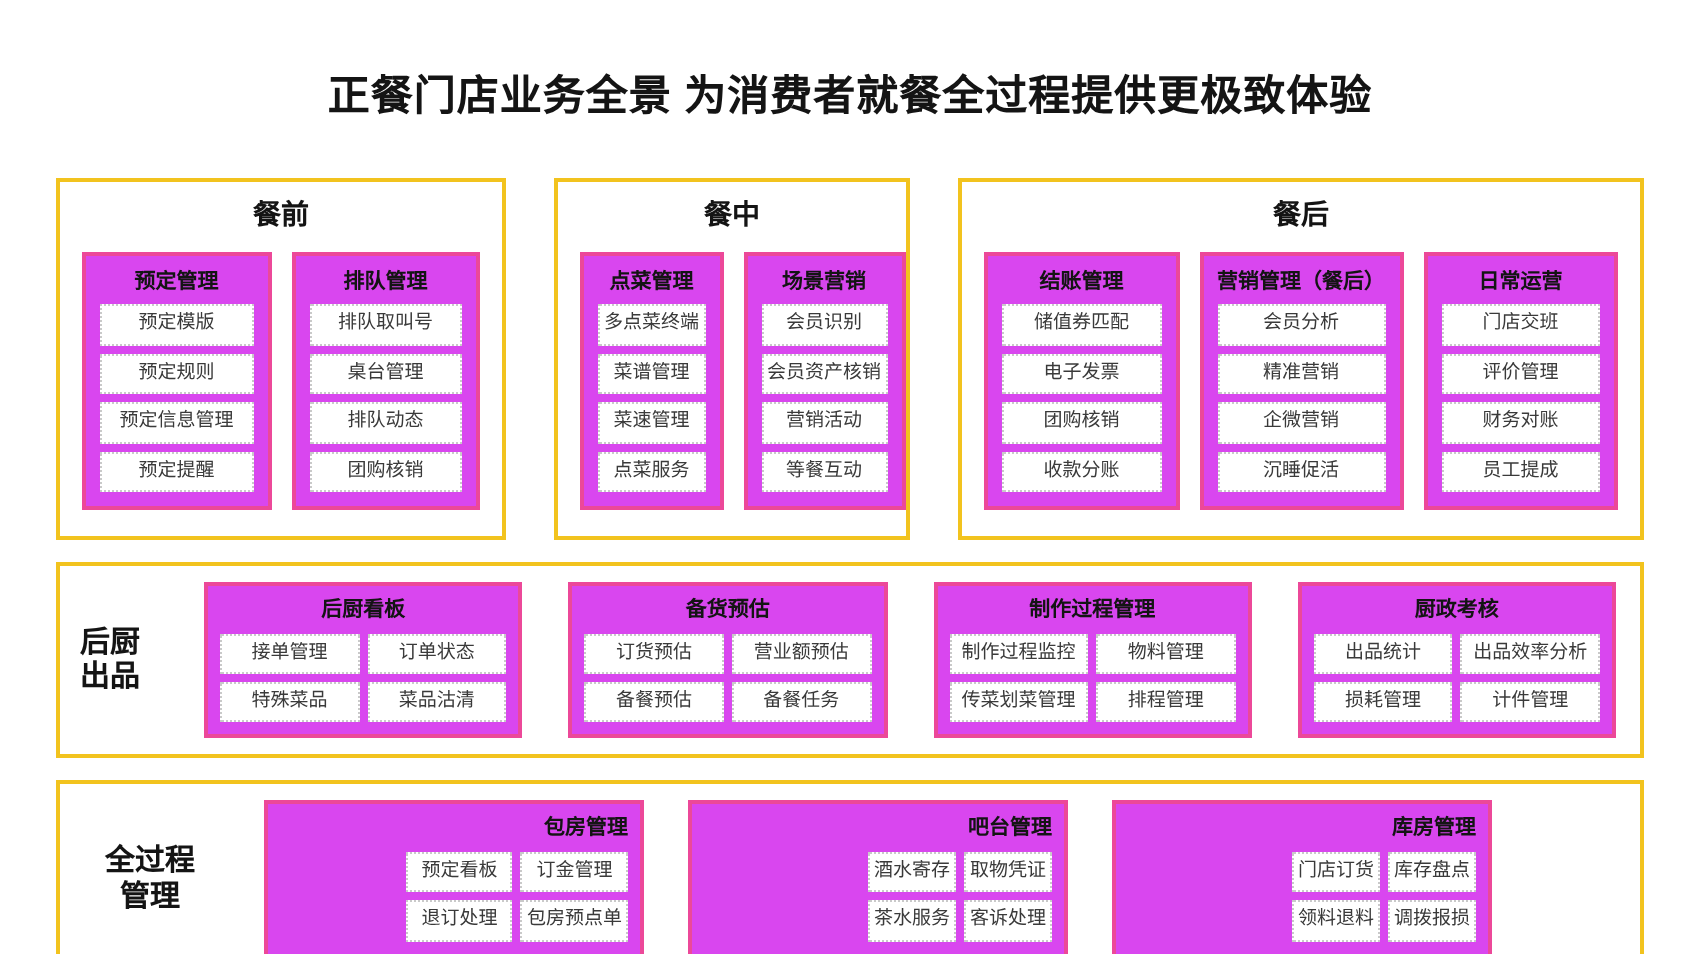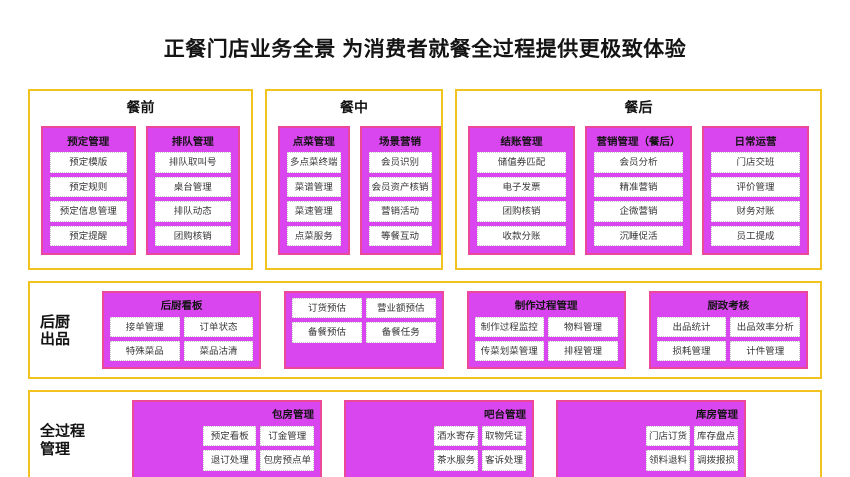--- a/index.html
+++ b/index.html
@@ -32,21 +32,21 @@
   
   .panel {
     border: 2px solid #F2C31E;
     background: #ffffff;
     box-sizing: border-box;
   }
 
   
   .phase-row {
     display: flex;
-    gap: 12px;
+    gap: 24px;
     margin: 28px 28px 0 28px;
     align-items: stretch;
   }
   .phase-panel {
     padding: 9px 11px 13px 11px;
     display: flex;
     flex-direction: column;
   }
   .phase-panel.p1 { width: 225px; }
   .phase-panel.p2 { width: 178px; }
@@ -132,21 +132,21 @@
     padding: 5px 6px 6px 6px;
   }
 
   
   .band.process .band-groups {
     gap: 22px;
     flex: 0 1 auto;
     margin-left: 22px;
   }
   .band.process .group { width: 190px; flex: 0 0 190px; align-items: flex-end; }
-  .band.process .band-label { width: 70px; flex: 0 0 70px; }
+  .band.process .band-label { width: 70px; flex: 0 0 70px; text-align: center; }
 </style>
 </head>
 <body>
 
 <h1 class="page-title">正餐门店业务全景 为消费者就餐全过程提供更极致体验</h1>
 
 <div class="phase-row">
 
   <section class="panel phase-panel p1">
     <div class="phase-title">餐前</div>
@@ -237,20 +237,21 @@
     <div class="group">
       <div class="group-title">后厨看板</div>
       <div class="group-items">
         <div class="item">接单管理</div>
         <div class="item">订单状态</div>
         <div class="item">特殊菜品</div>
         <div class="item">菜品沽清</div>
       </div>
     </div>
     <div class="group">
+      <div class="group-title">备货预估</div>
       <div class="group-items">
         <div class="item">订货预估</div>
         <div class="item">营业额预估</div>
         <div class="item">备餐预估</div>
         <div class="item">备餐任务</div>
       </div>
     </div>
     <div class="group">
       <div class="group-title">制作过程管理</div>
       <div class="group-items">

